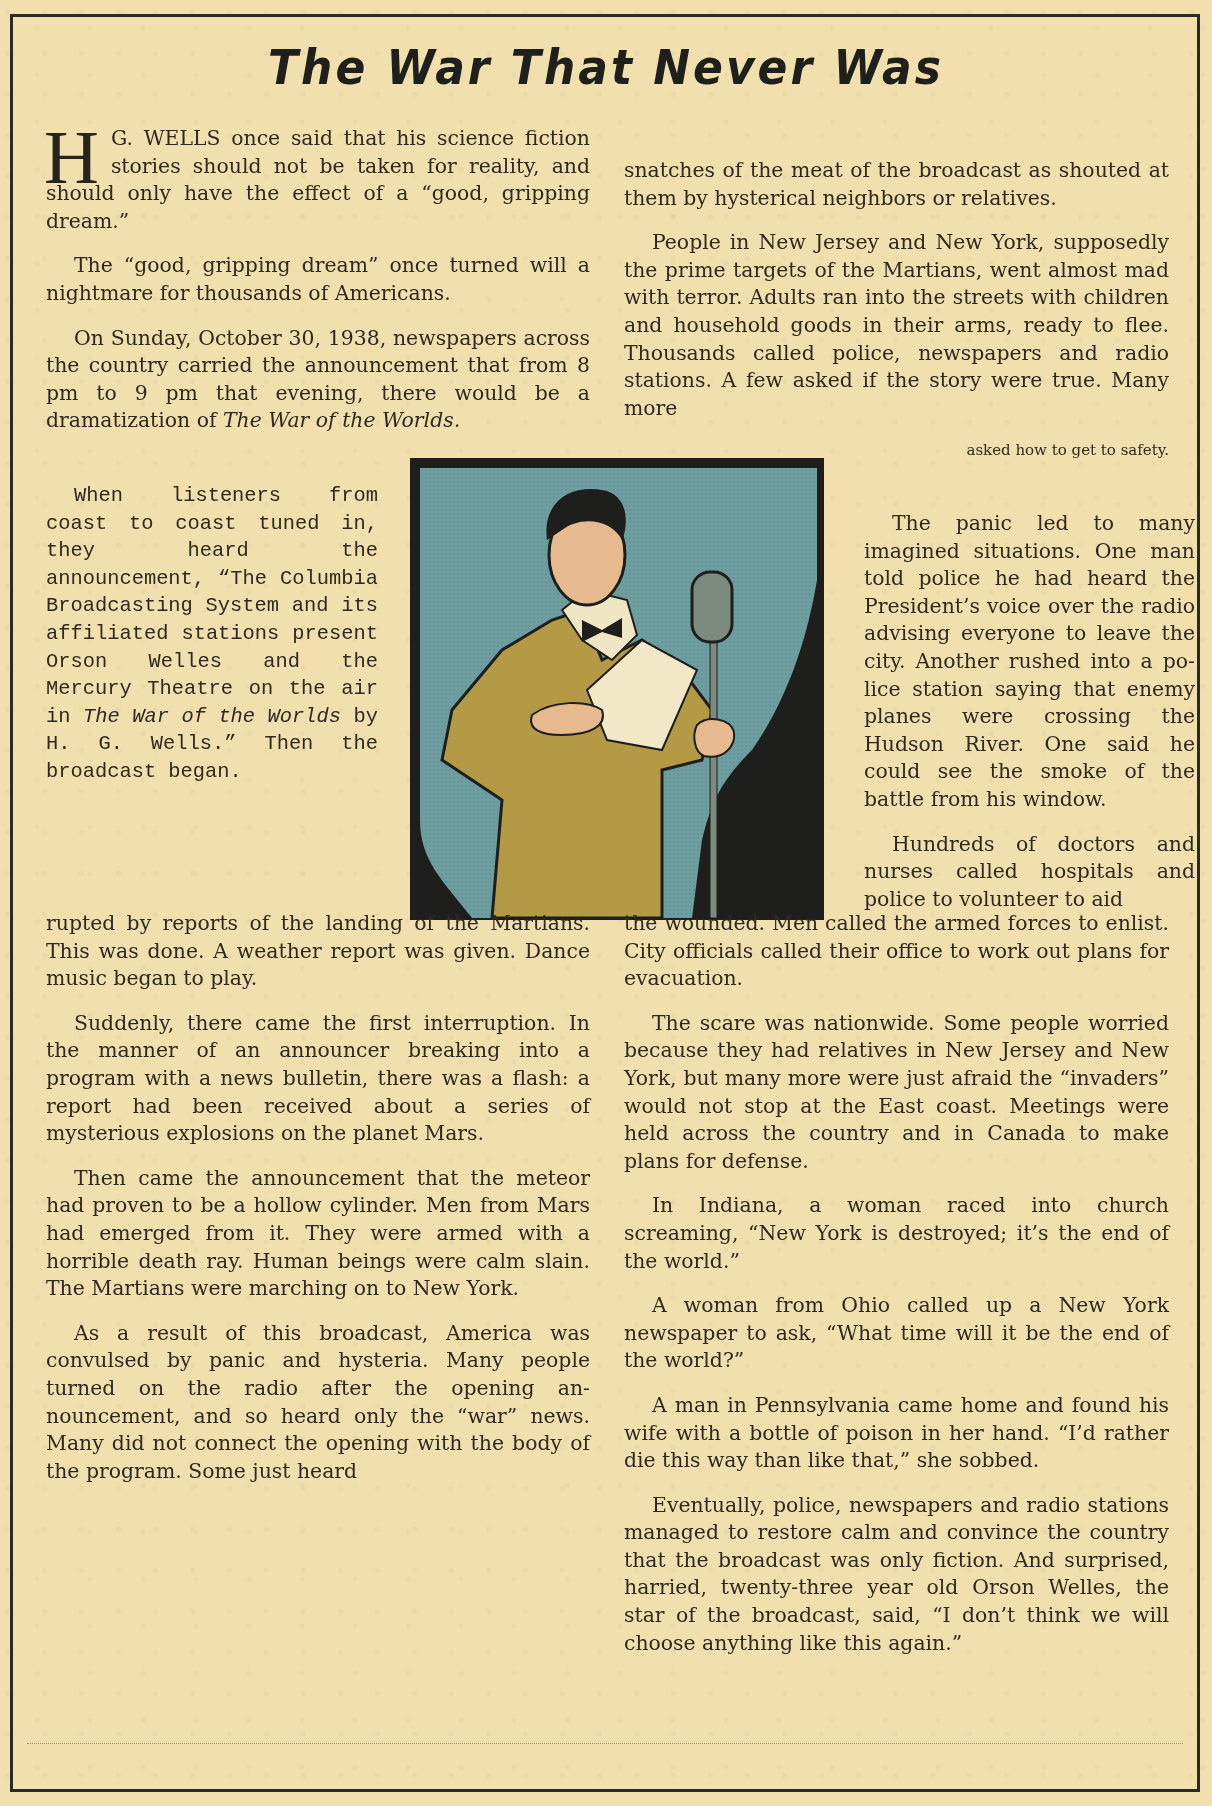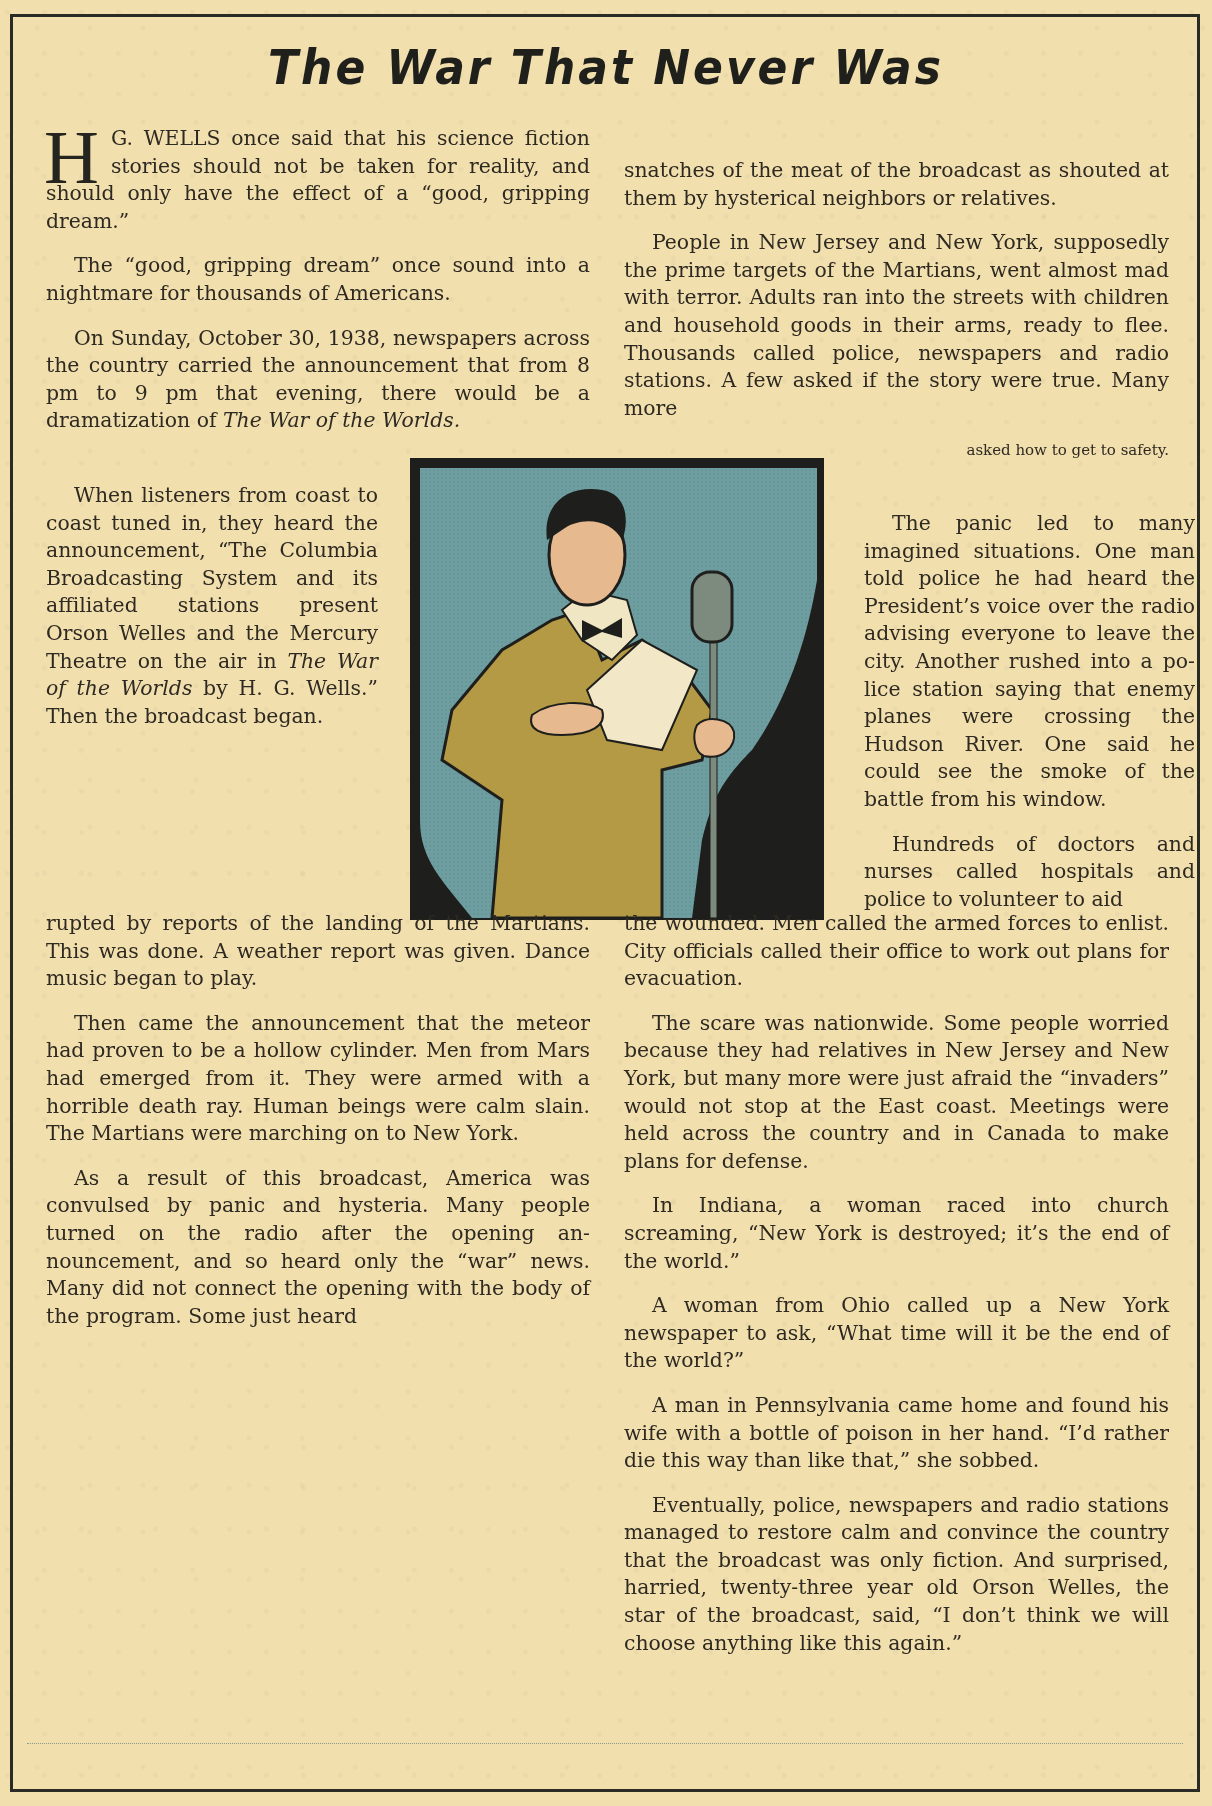--- a/index.html
+++ b/index.html
@@ -47,21 +47,21 @@
   .col p.first { text-indent: 0; }
   .dropcap {
     float: left;
     font-family: "Liberation Serif", "DejaVu Serif", serif;
     font-size: 76px; line-height: 56px;
     margin: 4px 12px -6px -2px;
     color: #26241e;
   }
   #col-left-top { left: 46px; top: 125px; width: 544px; }
   #col-right-top { left: 624px; top: 125px; width: 545px; margin-top: 32px; }
-  #col-left-mid { left: 46px; top: 482px; width: 332px; }
+  #col-left-mid { left: 46px; top: 482px; width: 332px; font-family: Liberation Mono, monospace; }
   #col-right-mid { left: 838px; top: 510px; width: 331px; margin-left: 26px; }
   #col-left-bot { left: 46px; top: 910px; width: 544px; }
   #col-right-bot { left: 624px; top: 910px; width: 545px; }
   .safety-line { position: absolute; left: 838px; top: 441px; width: 331px; font-size: 15px; text-align: right; }
   .illustration {
     position: absolute; left: 410px; top: 458px; width: 414px; height: 462px;
     background: #1e1f1c;
     border: 2px solid #1e1f1c; box-sizing: border-box;
     overflow: hidden;
   }
@@ -75,21 +75,21 @@
 <div class="frame">
   <div class="frame-inner"></div>
 </div>
 
 <h1>The War That Never Was</h1>
 
 <div class="col" id="col-left-top">
   <p class="first">
     <span class="dropcap">H</span><span>G. WELLS once said that his science fiction stories should not be taken for reality, and should only have the effect of a “good, gripping dream.”</span>
   </p>
-  <p>The “good, gripping dream” once sound into a nightmare for thousands of Americans.</p>
+  <p>The “good, gripping dream” once turned will a nightmare for thousands of Americans.</p>
   <p><span>On Sunday, October 30, 1938, newspapers across the country carried the announcement that from 8 pm to 9 pm that evening, there would be a dramatization of </span><em>The War of the Worlds.</em></p>
 </div>
 
 <div class="col" id="col-right-top">
   <p class="first">snatches of the meat of the broadcast as shouted at them by hysterical neighbors or relatives.</p>
   <p>People in New Jersey and New York, sup­posedly the prime targets of the Martians, went almost mad with terror. Adults ran into the streets with children and household goods in their arms, ready to flee. Thousands called police, newspapers and radio stations. A few asked if the story were true. Many more</p>
 </div>
 <div class="safety-line">asked how to get to safety.</div>
 
 <div class="col" id="col-left-mid">
@@ -127,20 +127,21 @@
   </svg>
 </div>
 
 <div class="col" id="col-right-mid">
   <p>The panic led to many imagined situations. One man told police he had heard the President’s voice over the radio advising everyone to leave the city. Another rushed into a po­lice station saying that en­emy planes were crossing the Hudson River. One said he could see the smoke of the battle from his window.</p>
   <p>Hundreds of doctors and nurses called hospitals and police to volunteer to aid</p>
 </div>
 
 <div class="col" id="col-left-bot">
   <p class="first">rupted by reports of the landing of the Martians. This was done. A weather report was given. Dance music began to play.</p>
+  <p>Suddenly, there came the first interruption. In the manner of an announcer breaking into a program with a news bulletin, there was a flash: a report had been received about a series of mysterious explosions on the planet Mars.</p>
   <p>Then came the announcement that the meteor had proven to be a hollow cylinder. Men from Mars had emerged from it. They were armed with a horrible death ray. Human beings were calm slain. The Martians were marching on to New York.</p>
   <p>As a result of this broadcast, America was convulsed by panic and hysteria. Many peo­ple turned on the radio after the opening an­nouncement, and so heard only the “war” news. Many did not connect the opening with the body of the program. Some just heard</p>
 </div>
 
 <div class="col" id="col-right-bot">
   <p class="first">the wounded. Men called the armed forces to enlist. City officials called their office to work out plans for evacuation.</p>
   <p>The scare was nationwide. Some people worried because they had relatives in New Jersey and New York, but many more were just afraid the “invaders” would not stop at the East coast. Meetings were held across the country and in Canada to make plans for defense.</p>
   <p>In Indiana, a woman raced into church screaming, “New York is destroyed; it’s the end of the world.”</p>
   <p>A woman from Ohio called up a New York newspaper to ask, “What time will it be the end of the world?”</p>
   <p>A man in Pennsylvania came home and found his wife with a bottle of poison in her hand. “I’d rather die this way than like that,” she sobbed.</p>

